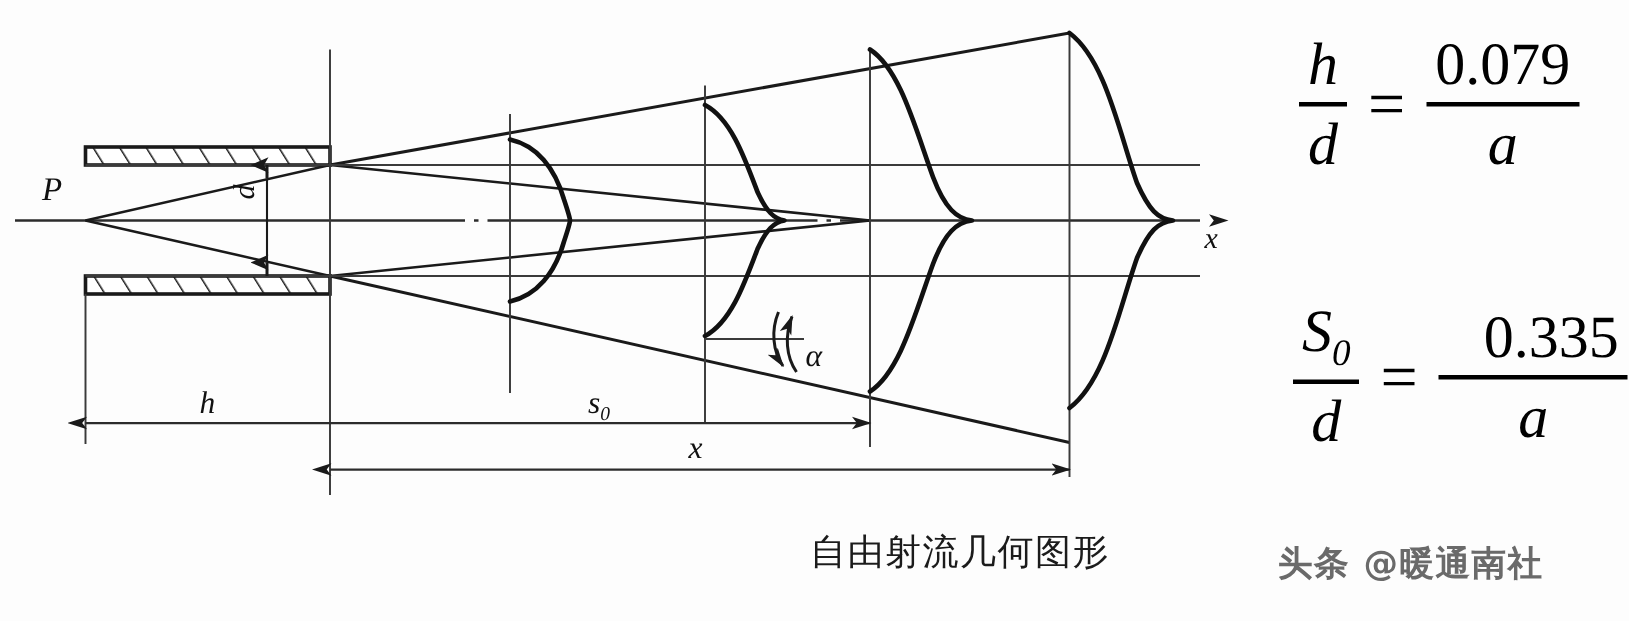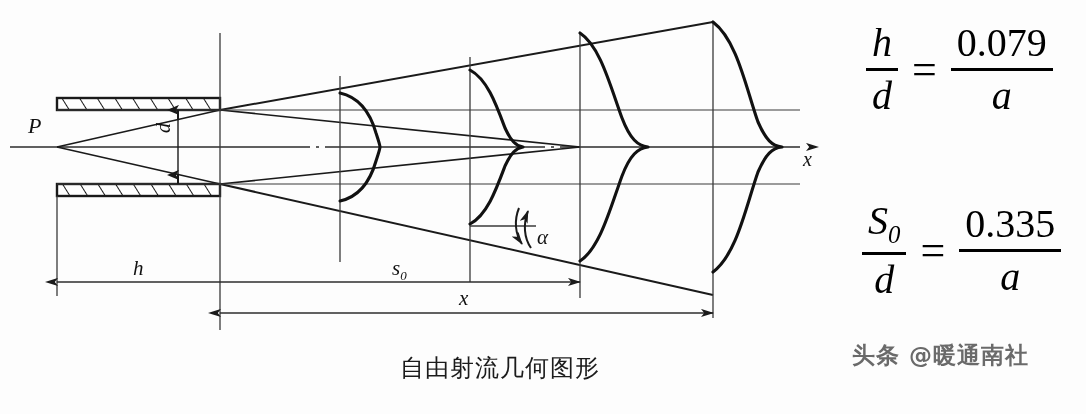--- a/index.html
+++ b/index.html
@@ -5,34 +5,34 @@
 <style>
   html,body{margin:0;padding:0;background:#fff;}
   body{
     width:1086px;height:414px;position:relative;overflow:hidden;
     font-family:"Liberation Serif",serif;background:#fdfdfd;
   }
   #root{position:absolute;inset:0;}
   svg.fig{position:absolute;left:0;top:0;width:1086px;height:414px;}
   .lbl{position:absolute;font-family:"Liberation Serif",serif;font-style:italic;color:#111;white-space:nowrap;}
   .caption{
-    position:absolute;left:400px;top:352px;width:340px;text-align:left;
+    position:absolute;left:400px;top:352px;width:340px;text-align:right;
     font-family:"DejaVu Sans",sans-serif;font-style:normal;font-size:24px;
     color:#1b1b1b;letter-spacing:1px;
   }
   .formula{position:absolute;color:#000;font-family:"Liberation Serif",serif;}
   .frac{display:inline-flex;flex-direction:column;align-items:center;vertical-align:middle;}
   .frac .num,.frac .den{padding:0 6px;line-height:1.05;}
   .frac .bar{width:100%;height:3px;background:#000;margin:4px 0;}
   .eqrow{display:flex;align-items:center;gap:14px;}
   .eq{font-size:44px;font-style:normal;}
   .it{font-style:italic;}
   .sub{font-size:0.62em;vertical-align:sub;font-style:italic;}
   .watermark{
-    position:absolute;left:852px;top:340px;
+    position:absolute;left:852px;top:360px;
     font-family:"DejaVu Sans",sans-serif;font-size:23px;font-weight:bold;
     color:#4a4a4a;opacity:.82;white-space:nowrap;letter-spacing:1px;
   }
 </style>
 </head>
 <body>
 
 <div id="root">
 
   <svg class="fig" viewBox="0 0 1086 414">
@@ -171,21 +171,21 @@
   </div>
 
   <div class="formula eqrow" style="left:862px;top:200px;">
     <span class="frac">
       <span class="num it" style="font-size:40px;"><span>S</span><span class="sub">0</span></span>
       <span class="bar"></span>
       <span class="den it" style="font-size:40px;">d</span>
     </span>
     <span class="eq">=</span>
     <span class="frac">
-      <span class="num" style="font-size:40px;">0.335</span>
+      <span class="num" style="font-size:40px;margin-left:24px;">0.335</span>
       <span class="bar"></span>
       <span class="den it" style="font-size:40px;">a</span>
     </span>
   </div>
 
   <div class="watermark">头条 @暖通南社</div>
 
 </div>
 
 </body></html>

